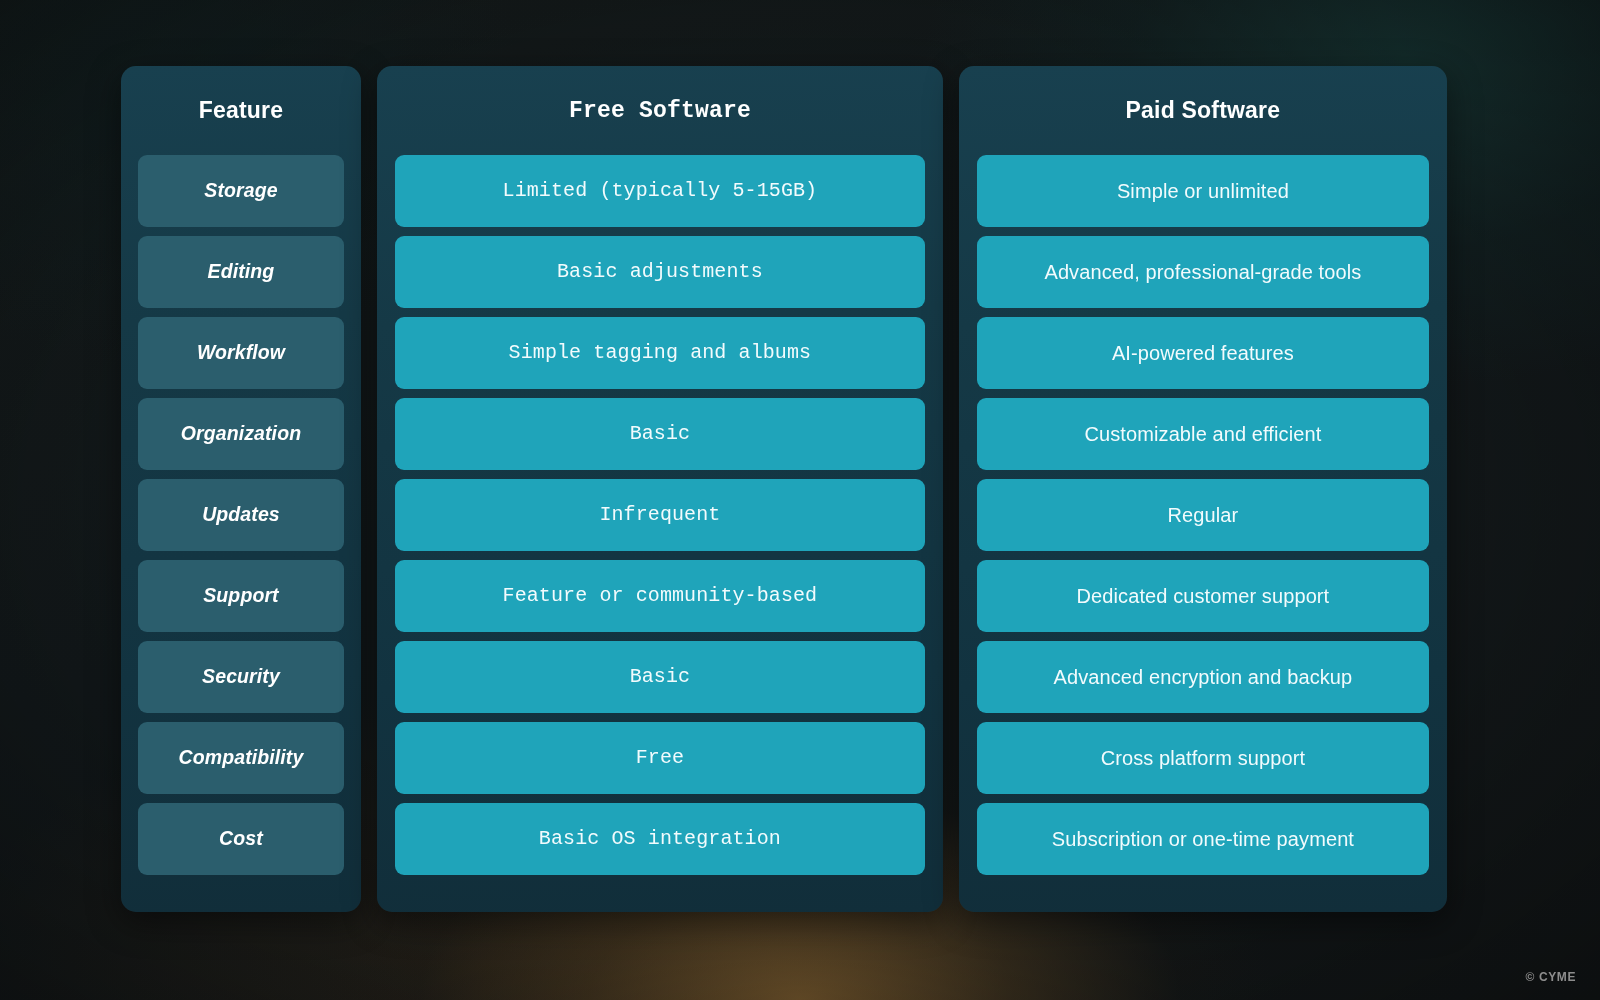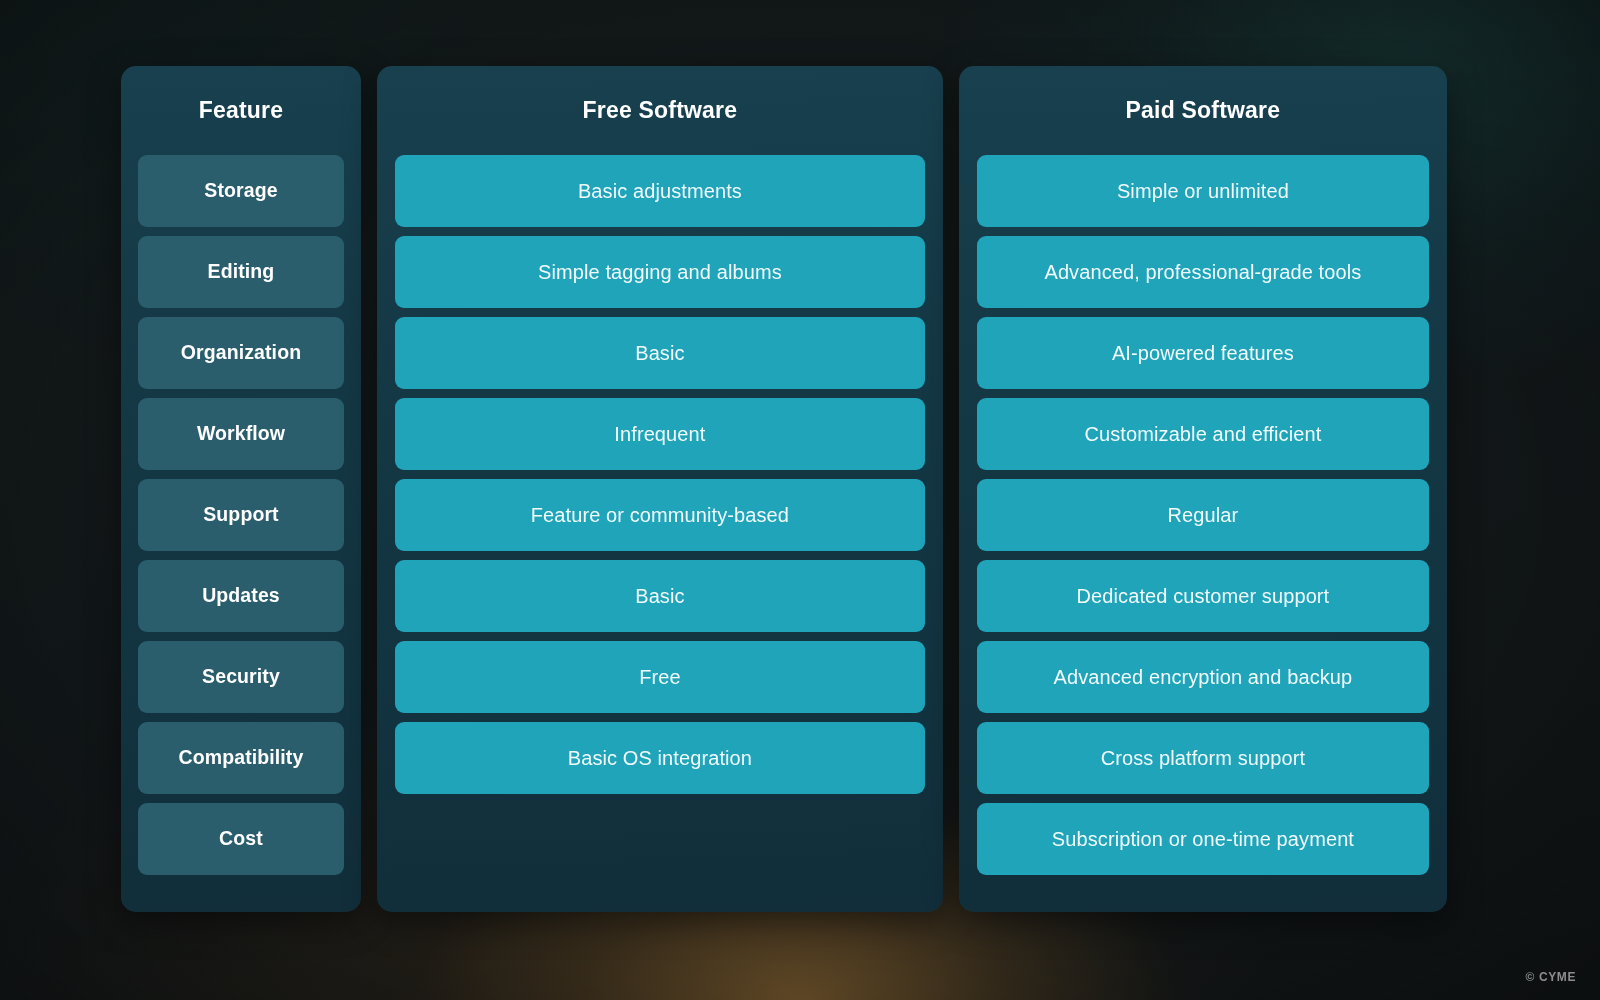--- a/index.html
+++ b/index.html
@@ -44,21 +44,21 @@
 
   .column {
     border-radius:15px;
     position:relative;
     padding:0 18px;
     background:linear-gradient(178deg, #18404f 0%, #153946 30%, #123340 72%, #112e3a 100%);
     box-shadow:0 10px 34px rgba(0,0,0,0.45);
   }
 
   .col-feature { width:254px; margin-right:16px; padding:0 17px; }
-  .col-free    { width:602px; margin-right:16px; }
+  .col-free    { width:602px; margin-right:16px;font-family:Liberation Mono, monospace; }
   .col-paid    { width:519px; }
 
   .col-header {
     height:89px;
     display:flex; align-items:center; justify-content:center;
     color:#ffffff;
     font-size:23px;
     font-weight:700;
     letter-spacing:0.2px;
   }
@@ -74,20 +74,21 @@
     padding:0 14px;
     line-height:1.2;
   }
 
   .cell-feature {
     background:#2b5e6d;
     color:#ffffff;
     font-size:19.5px;
     font-weight:700;
     letter-spacing:0.1px;
+    font-style:italic;
   }
 
   .cell-value {
     background:#1fa4ba;
     color:#f2fbfd;
     font-size:20px;
     font-weight:400;
     letter-spacing:0.1px;
   }
 
@@ -108,33 +109,34 @@
 <div id="bg-layer"></div>
 <div id="vignette"></div>
 
 <div id="table-wrap">
 
   <div class="column col-feature">
     <div class="col-header">Feature</div>
     <div class="cells">
         <div class="cell cell-feature">Storage</div>
         <div class="cell cell-feature">Editing</div>
+        <div class="cell cell-feature">Workflow</div>
         <div class="cell cell-feature">Organization</div>
-        <div class="cell cell-feature">Workflow</div>
+        <div class="cell cell-feature">Updates</div>
         <div class="cell cell-feature">Support</div>
-        <div class="cell cell-feature">Updates</div>
         <div class="cell cell-feature">Security</div>
         <div class="cell cell-feature">Compatibility</div>
         <div class="cell cell-feature">Cost</div>
       </div>
   </div>
 
   <div class="column col-free">
     <div class="col-header">Free Software</div>
     <div class="cells">
+        <div class="cell cell-value">Limited (typically 5-15GB)</div>
         <div class="cell cell-value">Basic adjustments</div>
         <div class="cell cell-value">Simple tagging and albums</div>
         <div class="cell cell-value">Basic</div>
         <div class="cell cell-value">Infrequent</div>
         <div class="cell cell-value">Feature or community-based</div>
         <div class="cell cell-value">Basic</div>
         <div class="cell cell-value">Free</div>
         <div class="cell cell-value">Basic OS integration</div>
       </div>
   </div>

